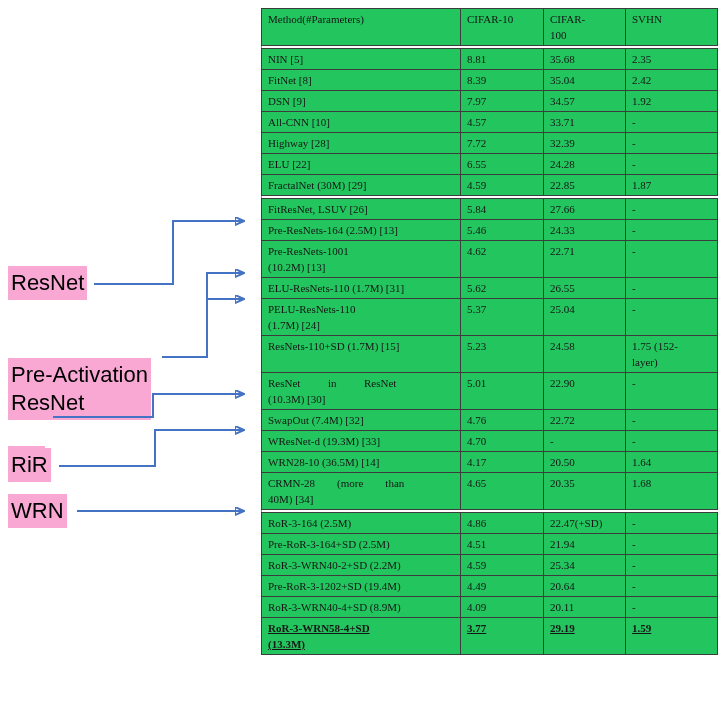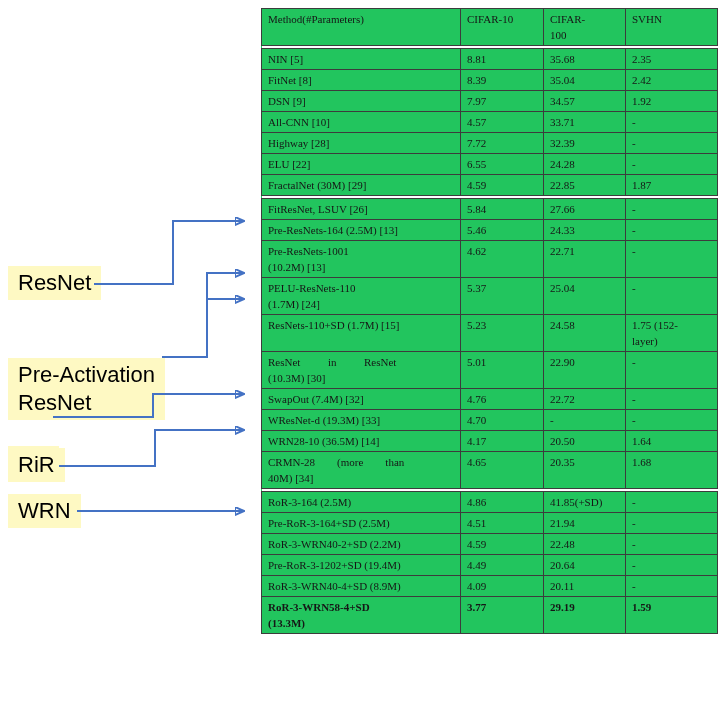--- a/index.html
+++ b/index.html
@@ -18,32 +18,32 @@
     border:1px solid #3c3c3c;
     padding:2px 6px;
     text-align:left;vertical-align:top;
     font-weight:normal;
     white-space:pre-wrap;
     overflow:hidden;
   }
   table.results tr.sep td{
     height:2px;padding:0;border-left:none;border-right:none;background:#ffffff;
   }
-  table.results tr.bold td{font-weight:bold;}
+  table.results tr.bold td{font-weight:bold;text-decoration:underline;}
   col.c-method{width:199px;}
   col.c-c10{width:83px;}
   col.c-c100{width:82px;}
   col.c-svhn{width:92px;}
   
   .lbl{
     position:absolute;left:8px;
-    background:#fef9c3;color:#000;
+    background:#f9a8d4;color:#000;
     font-family:"Liberation Sans", sans-serif;
     font-size:22px;line-height:28px;
-    padding:3px 10px;
+    padding:3px 3px;
     white-space:pre-line;
   }
   #lbl-resnet{top:266px;}
   #lbl-prearesnet{top:323px;margin-top:35px;}
   #lbl-sd{top:398px;margin-top:48px;}
   #lbl-rir{top:448px;}
   #lbl-wrn{top:494px;}
   
   svg.arrows{position:absolute;left:0;top:0;pointer-events:none;}
   svg.arrows path{stroke:#4472C4;stroke-width:2;fill:none;}
@@ -128,20 +128,26 @@
           <td>-</td>
         </tr>
         <tr>
           <td>Pre-ResNets-1001
 (10.2M) [13]</td>
           <td>4.62</td>
           <td>22.71</td>
           <td>-</td>
         </tr>
         <tr>
+          <td>ELU-ResNets-110 (1.7M) [31]</td>
+          <td>5.62</td>
+          <td>26.55</td>
+          <td>-</td>
+        </tr>
+        <tr>
           <td>PELU-ResNets-110
 (1.7M) [24]</td>
           <td>5.37</td>
           <td>25.04</td>
           <td>-</td>
         </tr>
         <tr>
           <td>ResNets-110+SD (1.7M) [15]</td>
           <td>5.23</td>
           <td>24.58</td>
@@ -179,33 +185,33 @@
           <td>4.65</td>
           <td>20.35</td>
           <td>1.68</td>
         </tr>
         <tr class="sep">
           <td colspan="4"></td>
         </tr>
         <tr>
           <td>RoR-3-164 (2.5M)</td>
           <td>4.86</td>
-          <td>41.85(+SD)</td>
+          <td>22.47(+SD)</td>
           <td>-</td>
         </tr>
         <tr>
           <td>Pre-RoR-3-164+SD (2.5M)</td>
           <td>4.51</td>
           <td>21.94</td>
           <td>-</td>
         </tr>
         <tr>
           <td>RoR-3-WRN40-2+SD (2.2M)</td>
           <td>4.59</td>
-          <td>22.48</td>
+          <td>25.34</td>
           <td>-</td>
         </tr>
         <tr>
           <td>Pre-RoR-3-1202+SD (19.4M)</td>
           <td>4.49</td>
           <td>20.64</td>
           <td>-</td>
         </tr>
         <tr>
           <td>RoR-3-WRN40-4+SD (8.9M)</td>

